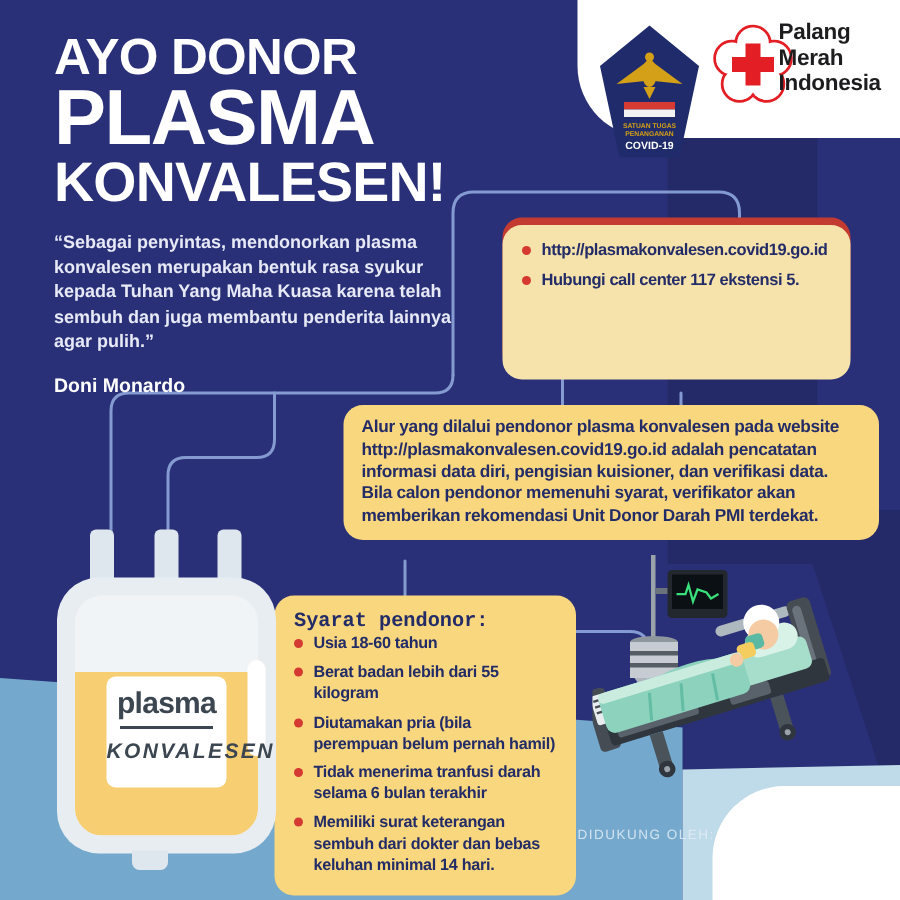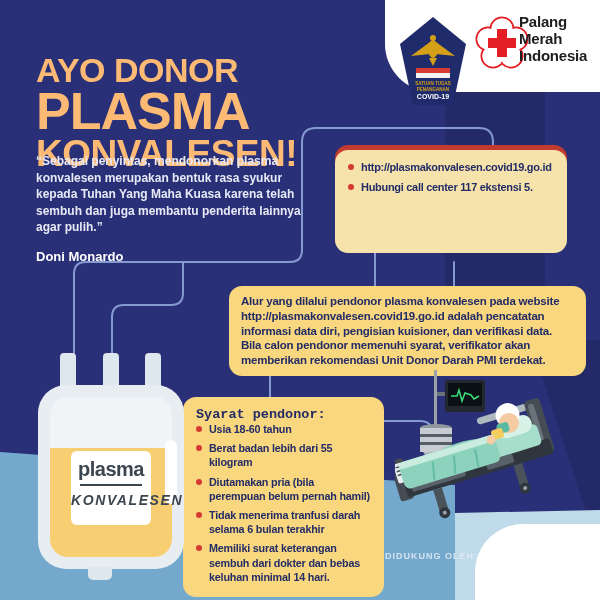--- a/index.html
+++ b/index.html
@@ -21,41 +21,41 @@
     background:#fff;border-bottom-left-radius:48px;z-index:2;
   }
   .satgas-logo{position:absolute;left:399px;top:16px;z-index:3;}
   .pmi-logo{position:absolute;left:472px;top:14px;z-index:3;}
   .pmi-text{
     position:absolute;left:519px;top:13px;z-index:3;
     font-size:15px;font-weight:bold;color:#1d1d1f;line-height:17px;letter-spacing:-0.2px;
   }
 
   
-  .title{position:absolute;left:36px;top:20px;z-index:2;color:#fdba74;font-weight:bold;margin-top:32px;}
+  .title{position:absolute;left:36px;top:20px;z-index:2;color:#ffffff;font-weight:bold;}
   .title .t1{font-size:34px;line-height:36px;letter-spacing:-0.5px;}
   .title .t2{font-size:52px;line-height:46px;letter-spacing:-1px;}
   .title .t3{font-size:37px;line-height:40px;letter-spacing:-0.5px;}
 
   
   .quote{position:absolute;left:36px;top:153px;width:284px;z-index:2;color:#EDEFF8;}
   .quote-text{font-size:12px;line-height:16.5px;font-weight:bold;color:#E7EAF6;}
   .quote-author{margin-top:12px;font-size:13px;font-weight:bold;line-height:17px;color:#fff;}
   .quote-role{font-size:13px;font-weight:bold;line-height:17px;color:#fff;}
 
   
   .box{position:absolute;border-radius:13px;z-index:2;color:#232C66;}
   .register-box{
     left:335px;top:150px;width:232px;min-height:103px;
     background:#F6E3AC;box-shadow:0 -5px 0 #C23A30;
     padding:10px 12px 8px 13px;
   }
   .register-box .box-heading{font-size:13px;font-weight:bold;line-height:16.5px;margin-bottom:7px;}
   .info-box{
-    left:229px;top:286px;width:357px;min-height:89px;
+    left:229px;top:270px;width:357px;min-height:89px;
     background:#F9D77E;padding:8px 12px;
     font-size:11.5px;font-weight:bold;line-height:14.8px;letter-spacing:-0.2px;
   }
   .req-box{
     left:183px;top:397px;width:201px;min-height:161px;
     background:#F9D77E;padding:10px 12px 8px 13px;
   }
   .req-box .box-heading{font-size:13.5px;font-weight:bold;margin-bottom:0;font-family:Liberation Mono, monospace;}
 
   ul.bullets{list-style:none;margin:0;padding:0;}
@@ -96,21 +96,21 @@
     position:absolute;left:50px;top:214px;width:24px;height:13px;
     background:#DFE7EE;border-radius:0 0 5px 5px;
   }
 
   
   .bed-scene{position:absolute;left:395px;top:368px;z-index:2;}
 
   
   .supported-by{
     position:absolute;left:385px;top:551px;z-index:3;
-    font-size:9px;letter-spacing:1px;color:#E3EDF5;font-weight:bold;opacity:.85;
+    font-size:9px;letter-spacing:1px;color:#E3EDF5;font-weight:normal;opacity:.85;
   }
   .telkom-card{
     position:absolute;left:475px;top:524px;width:125px;height:76px;
     background:#fff;border-top-left-radius:48px;z-index:3;
   }
   .telkom-text{position:absolute;left:497px;top:540px;color:#3d3d3f;line-height:15px;}
   .telkom-text .tk1{font-size:14px;letter-spacing:0.2px;}
   .telkom-text .tk2{font-size:16px;letter-spacing:0.2px;margin-top:-1px;}
   .telkom-tagline{
     position:absolute;left:499px;top:579px;font-size:6.5px;color:#E1251B;

